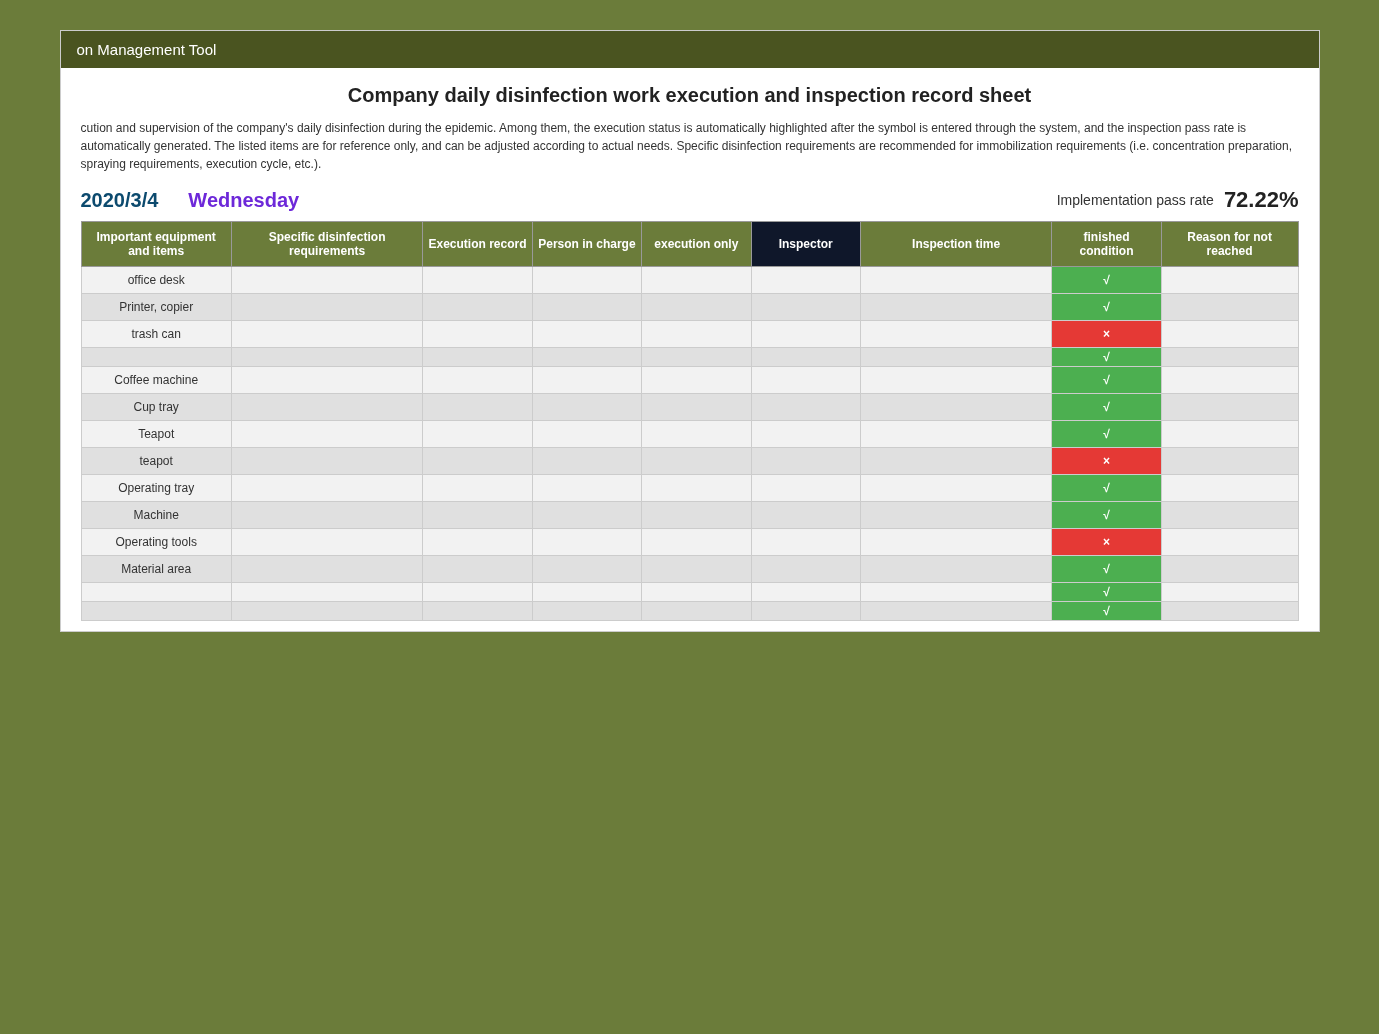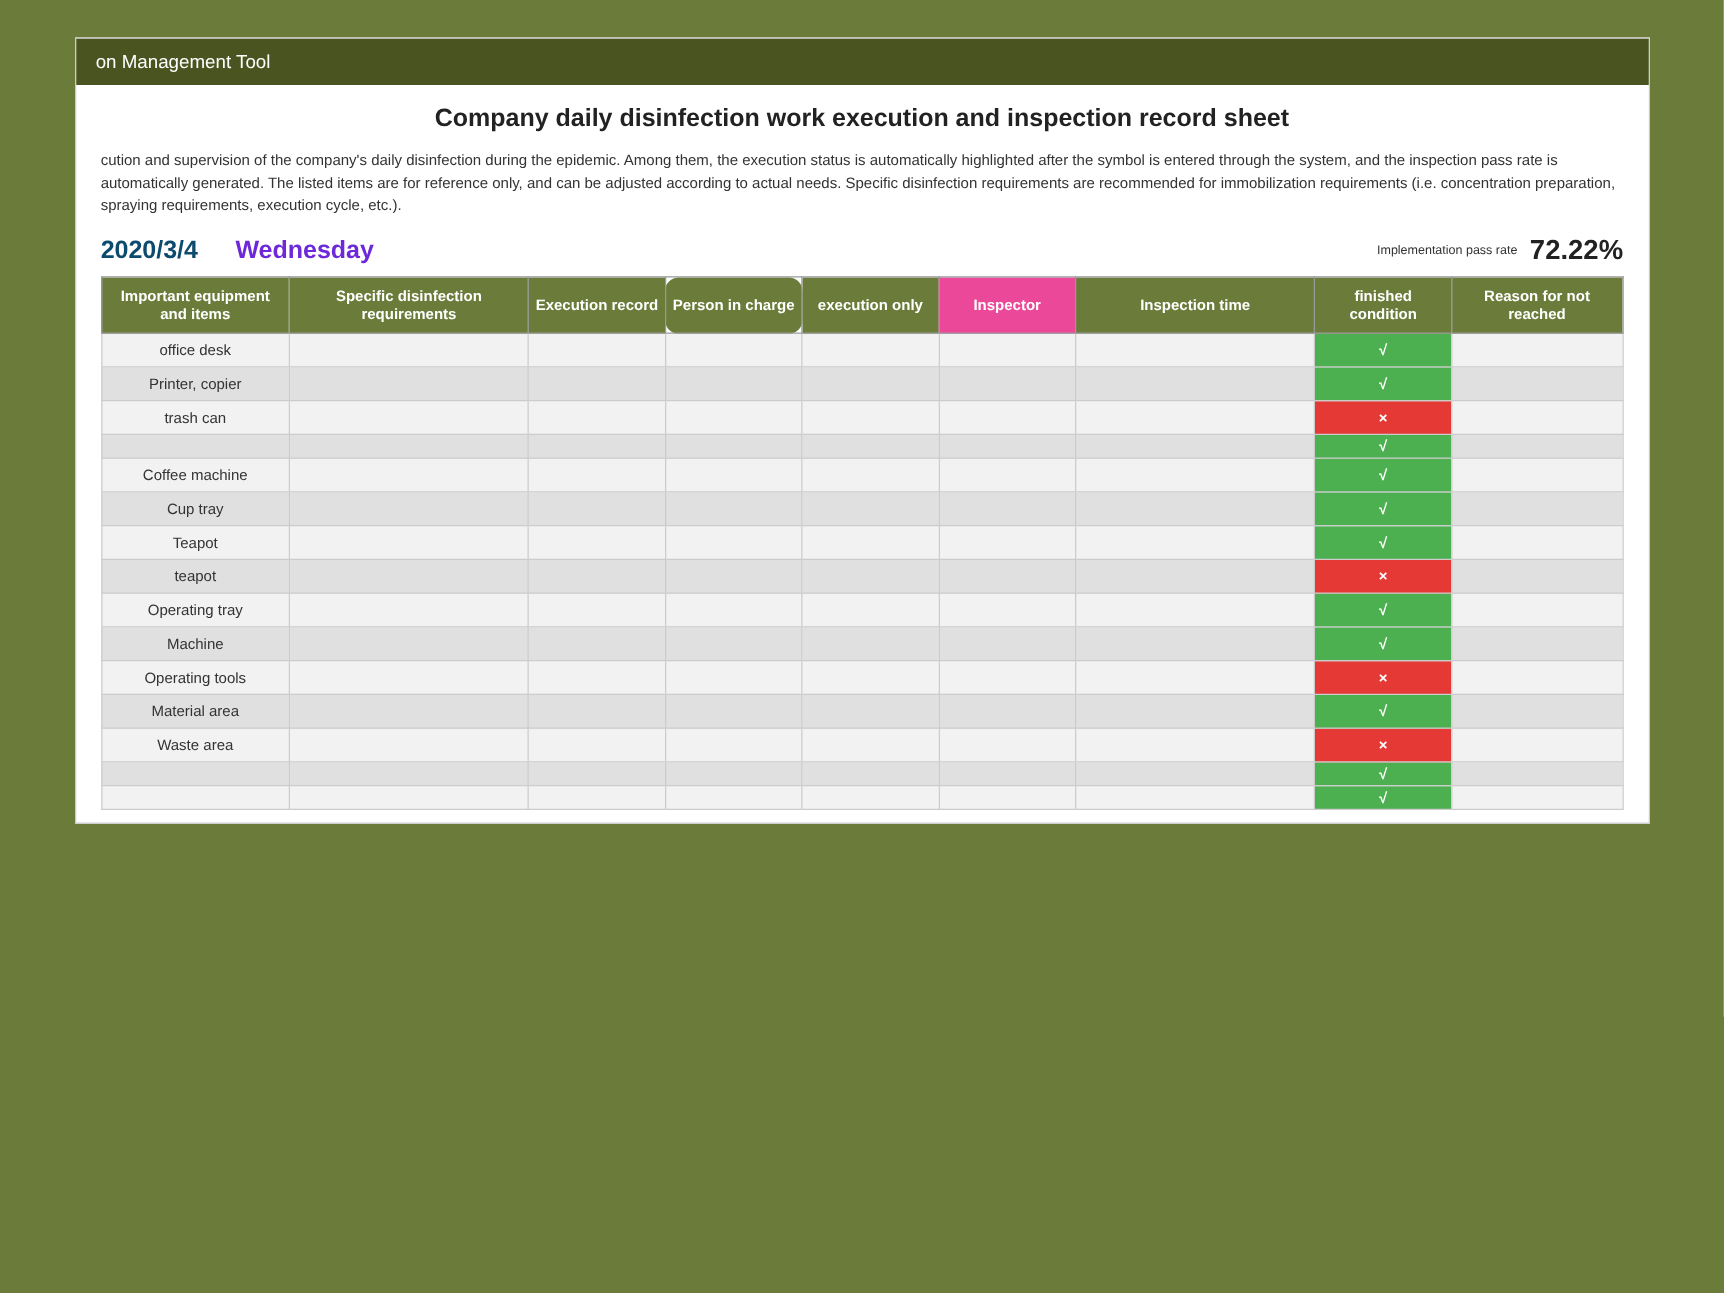--- a/index.html
+++ b/index.html
@@ -58,21 +58,21 @@
       font-size: 20px;
       font-weight: bold;
       color: #6d28d9;
     }
     .pass-rate-section {
       display: flex;
       align-items: center;
       gap: 10px;
     }
     .pass-rate-label {
-      font-size: 10px;
+      font-size: 14px;
       color: #333;
     }
     .pass-rate-value {
       font-size: 22px;
       font-weight: bold;
       color: #222;
     }
     table {
       width: 100%;
       border-collapse: collapse;
@@ -108,21 +108,21 @@
     }
     .status-red {
       background: #e53935 !important;
       color: #fff;
       font-weight: bold;
       padding: 2px 8px;
     }
     .col-equipment { width: 11%; }
     .col-disinfection { width: 14%; }
     .col-execution { width: 8%; }
-    .col-person { width: 8%; border-radius: 11px; }
+    .col-person { width: 8%; }
     .col-exec-time { width: 8%; }
     .col-inspector { width: 8%; }
     .col-insp-time { width: 14%; }
     .col-finished { width: 8%; }
     .col-reason { width: 10%; }
   </style>
 </head>
 <body>
 
 <div class="outer-container">
@@ -145,21 +145,21 @@
     </div>
 
     <table>
       <thead>
         <tr>
           <th class="col-equipment">Important equipment and items</th>
           <th class="col-disinfection">Specific disinfection requirements</th>
           <th class="col-execution">Execution record</th>
           <th class="col-person">Person in charge</th>
           <th class="col-exec-time">execution only</th>
-          <th class="col-inspector" style="background:#ec4899;">Inspector</th>
+          <th class="col-inspector" style="background:#0f172a;">Inspector</th>
           <th class="col-insp-time">Inspection time</th>
           <th class="col-finished">finished condition</th>
           <th class="col-reason">Reason for not reached</th>
         </tr>
       </thead>
       <tbody id="table-body">
       <tr>
             <td>office desk</td>
             <td></td>
             <td></td>
@@ -285,31 +285,20 @@
             <td></td>
             <td></td>
             <td></td>
             <td></td>
             <td></td>
             <td></td>
             <td class="status-green">√</td>
             <td></td>
           </tr>
           <tr>
-            <td>Waste area</td>
-            <td></td>
-            <td></td>
-            <td></td>
-            <td></td>
-            <td></td>
-            <td></td>
-            <td class="status-red">×</td>
-            <td></td>
-          </tr>
-          <tr>
             <td></td>
             <td></td>
             <td></td>
             <td></td>
             <td></td>
             <td></td>
             <td></td>
             <td class="status-green">√</td>
             <td></td>
           </tr>

